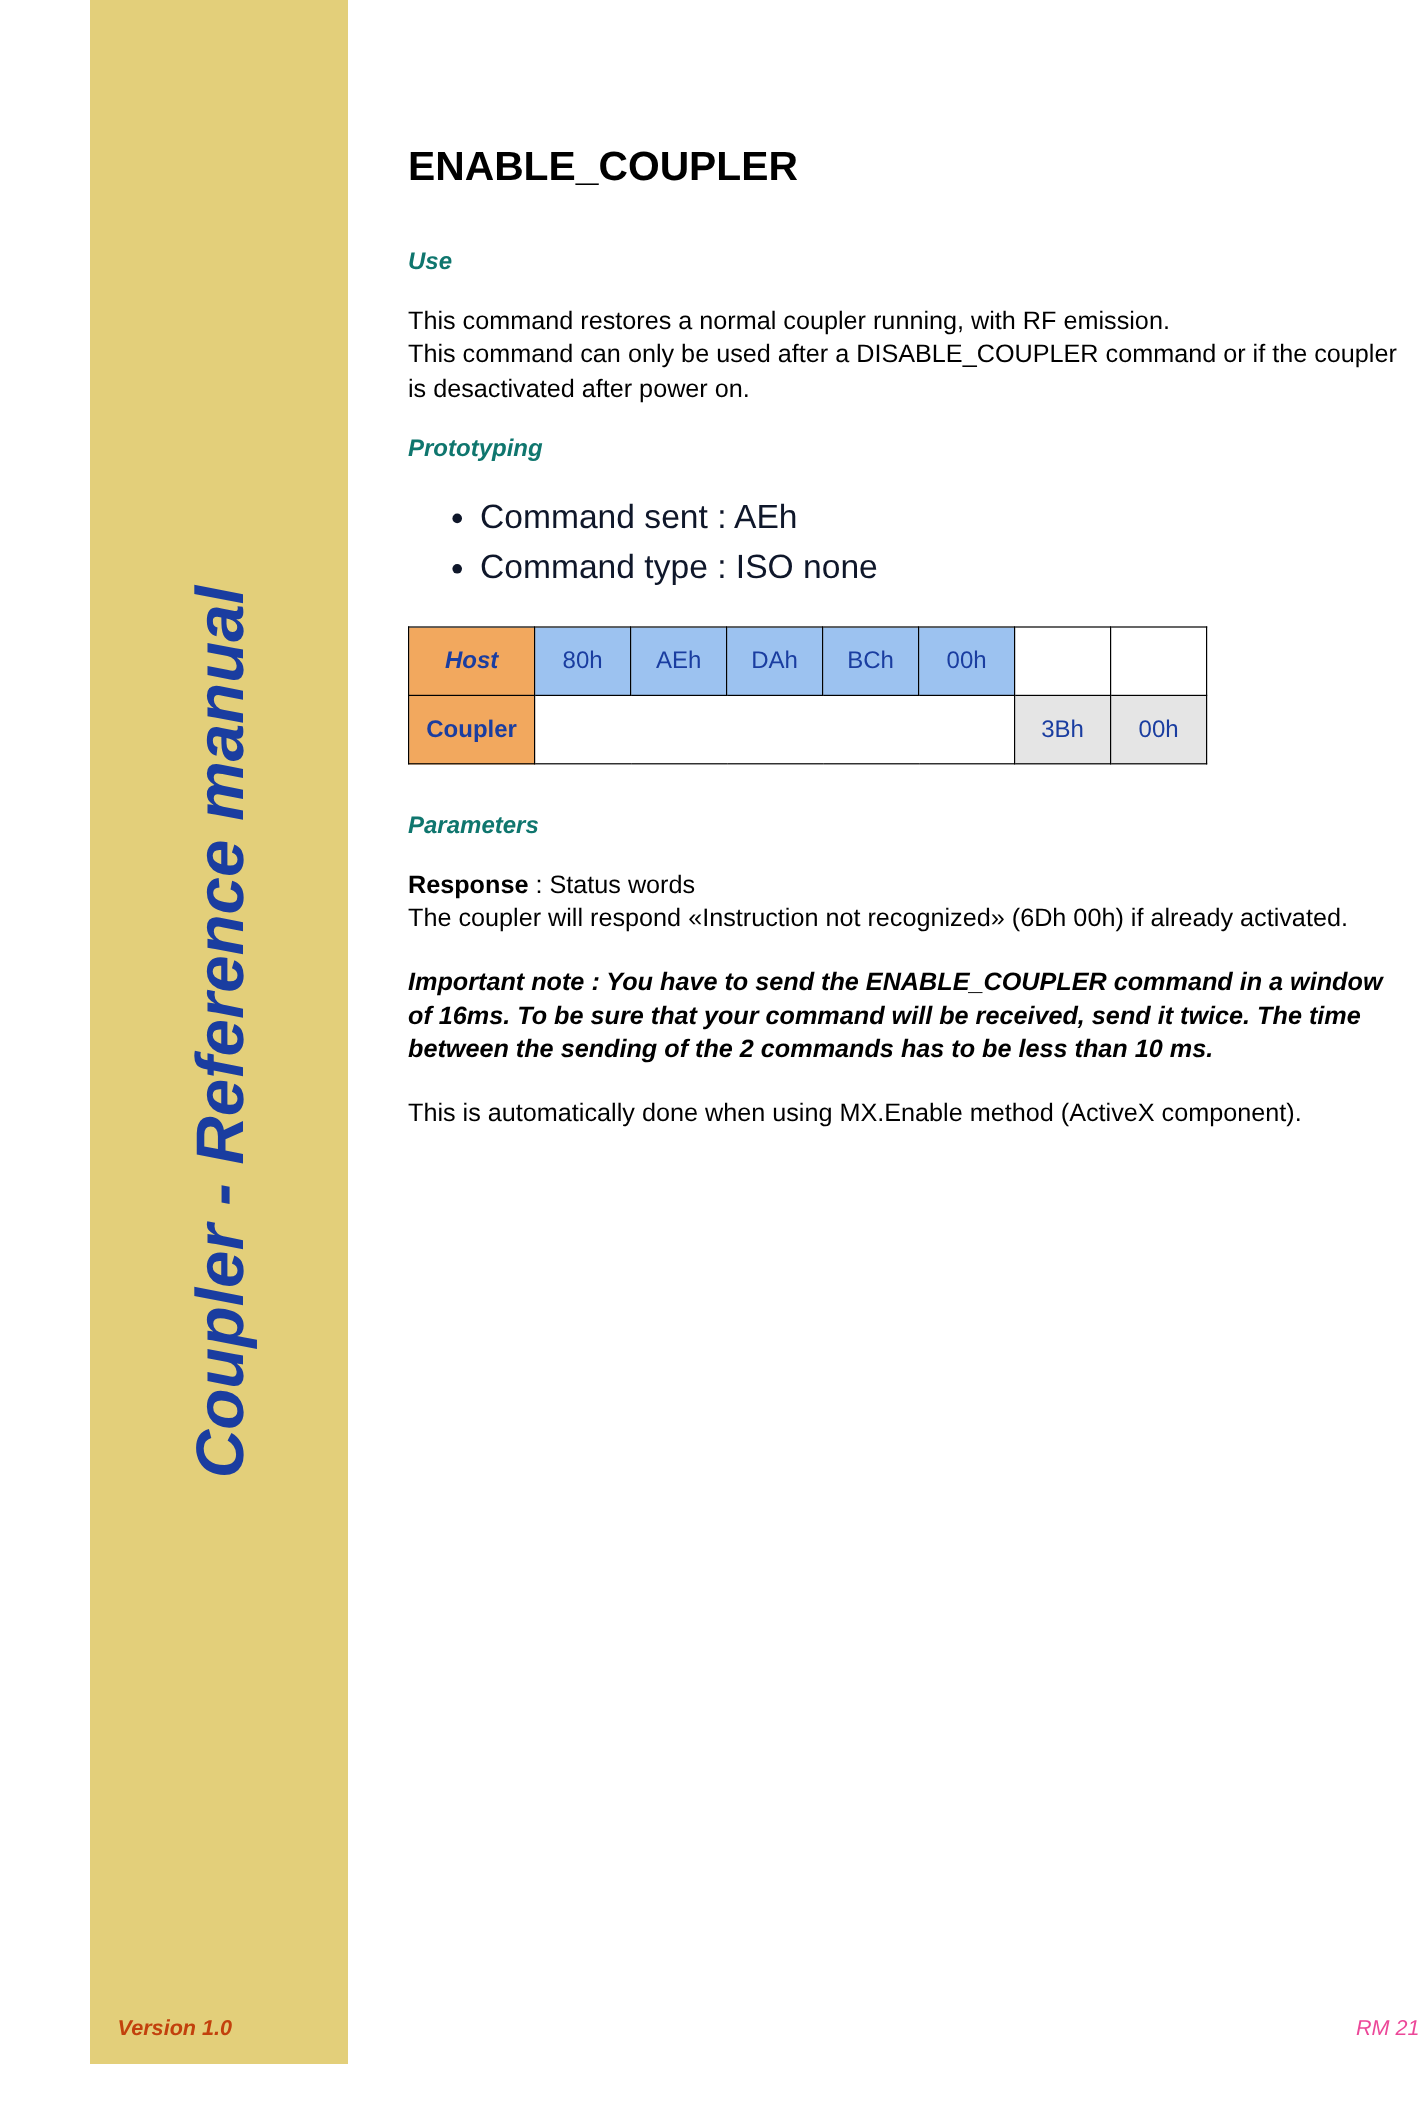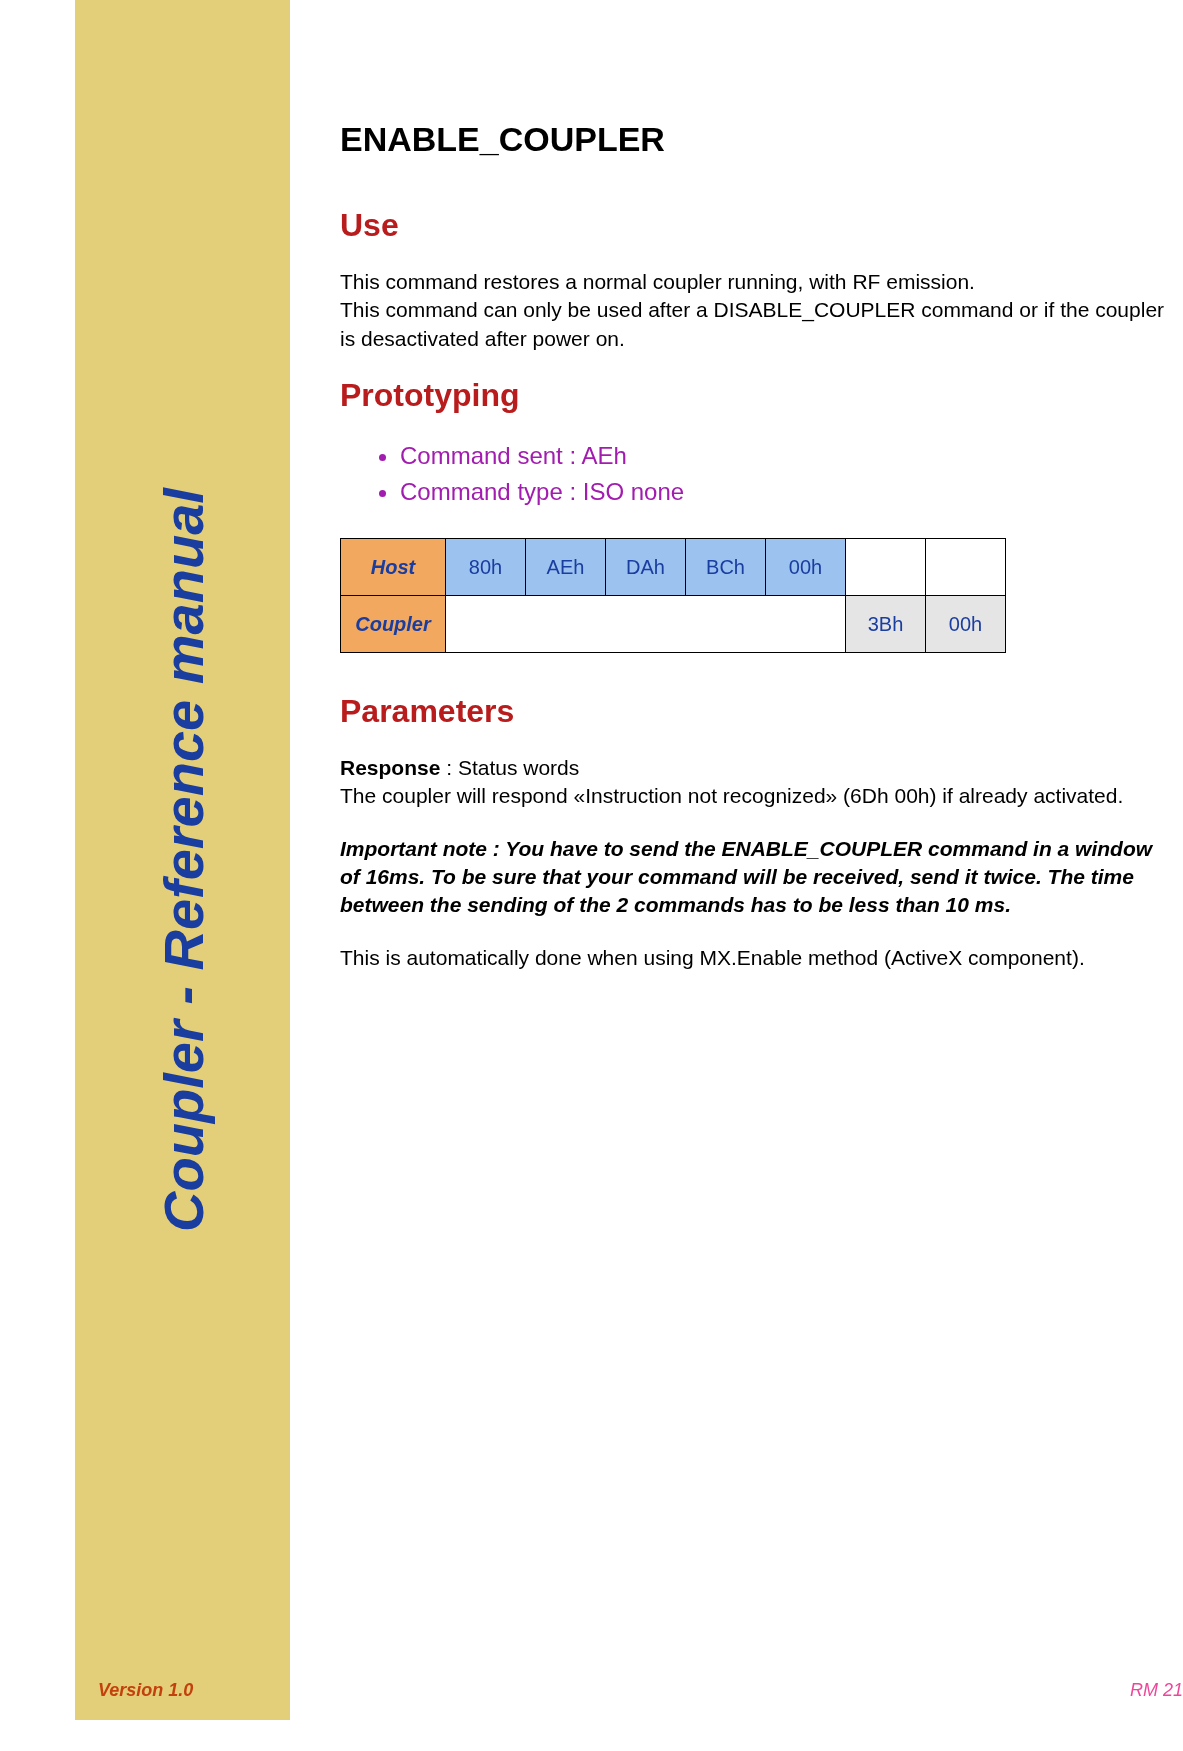--- a/index.html
+++ b/index.html
@@ -53,40 +53,41 @@
       top: 120px;
       width: 830px;
     }
     h1 {
       font-size: 34px;
       font-weight: bold;
       color: #000;
       margin-bottom: 48px;
     }
     h2 {
-      font-size: 32px;
+      font-size: 20px;
       font-weight: bold;
-      color: #b91c1c;
+      font-style: italic;
+      color: #0f766e;
       margin-bottom: 24px;
     }
     p {
       font-size: 21px;
       line-height: 1.35;
       color: #000;
       margin-bottom: 24px;
     }
     ul {
       list-style: disc;
       padding-left: 60px;
       margin-bottom: 28px;
     }
     li {
-      font-size: 24px;
+      font-size: 28px;
       line-height: 1.5;
-      color: #a21caf;
+      color: #0f172a;
     }
     .proto-table {
       border-collapse: collapse;
       margin-bottom: 40px;
     }
     .proto-table td {
       border: 1px solid #000;
       text-align: center;
       font-size: 20px;
       height: 57px;
@@ -96,21 +97,20 @@
       background: #f2a85e;
       color: #1a3da0;
       font-weight: bold;
       font-style: italic;
       width: 105px;
     }
     .hdr-coupler {
       background: #f2a85e;
       color: #1a3da0;
       font-weight: bold;
-      font-style: italic;
       width: 105px;
     }
     .host-val {
       background: #9cc2f0;
       color: #1a3da0;
       width: 80px;
     }
     .coupler-val {
       background: #e5e5e5;
       color: #1a3da0;

